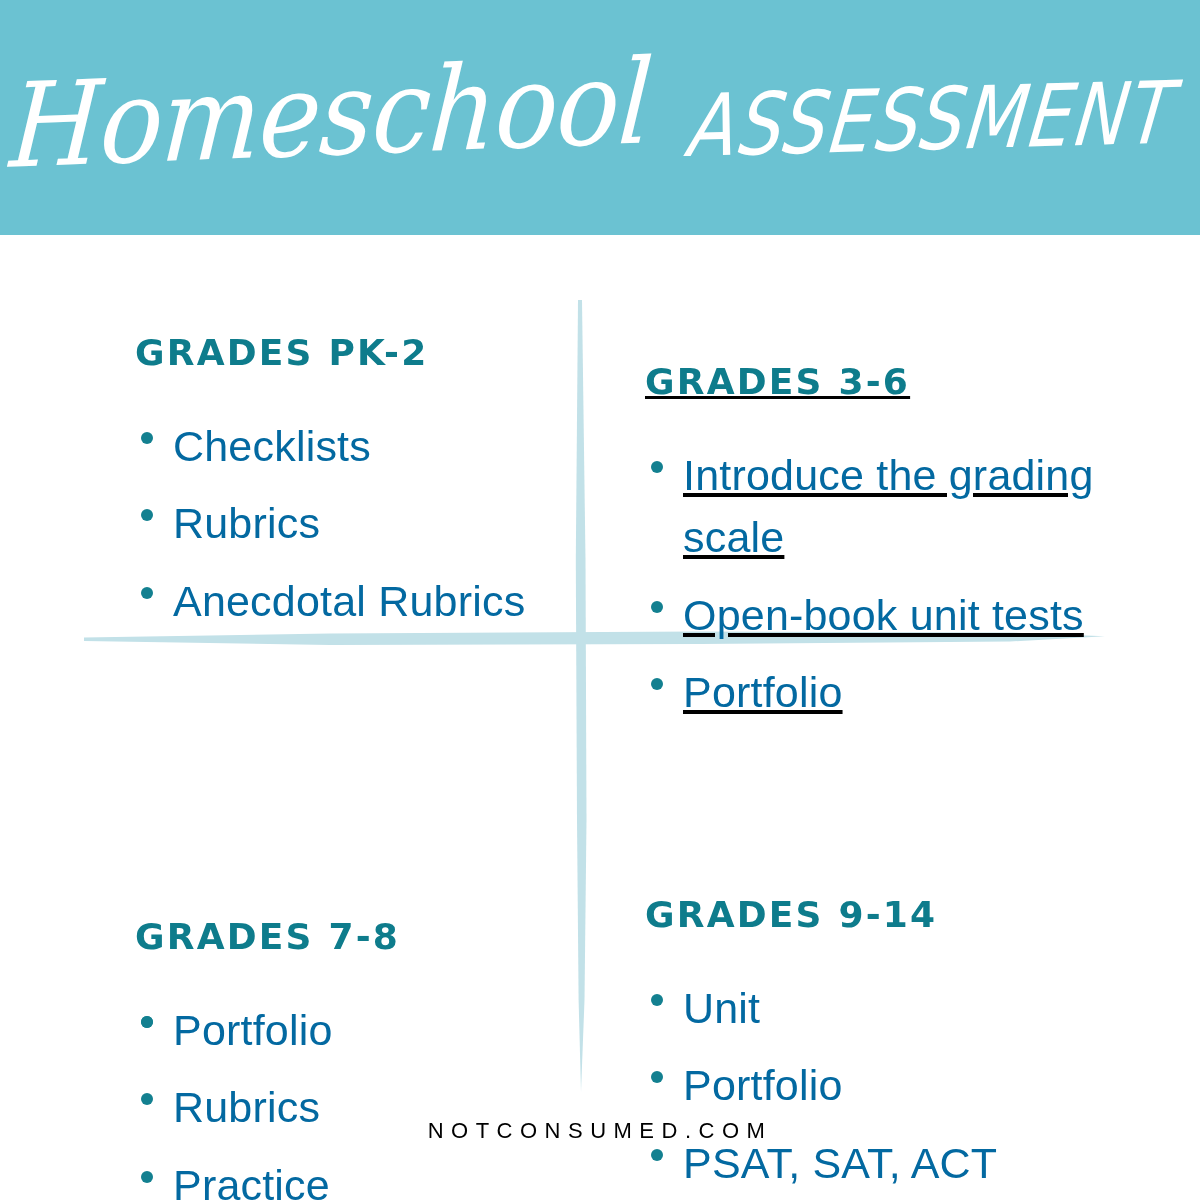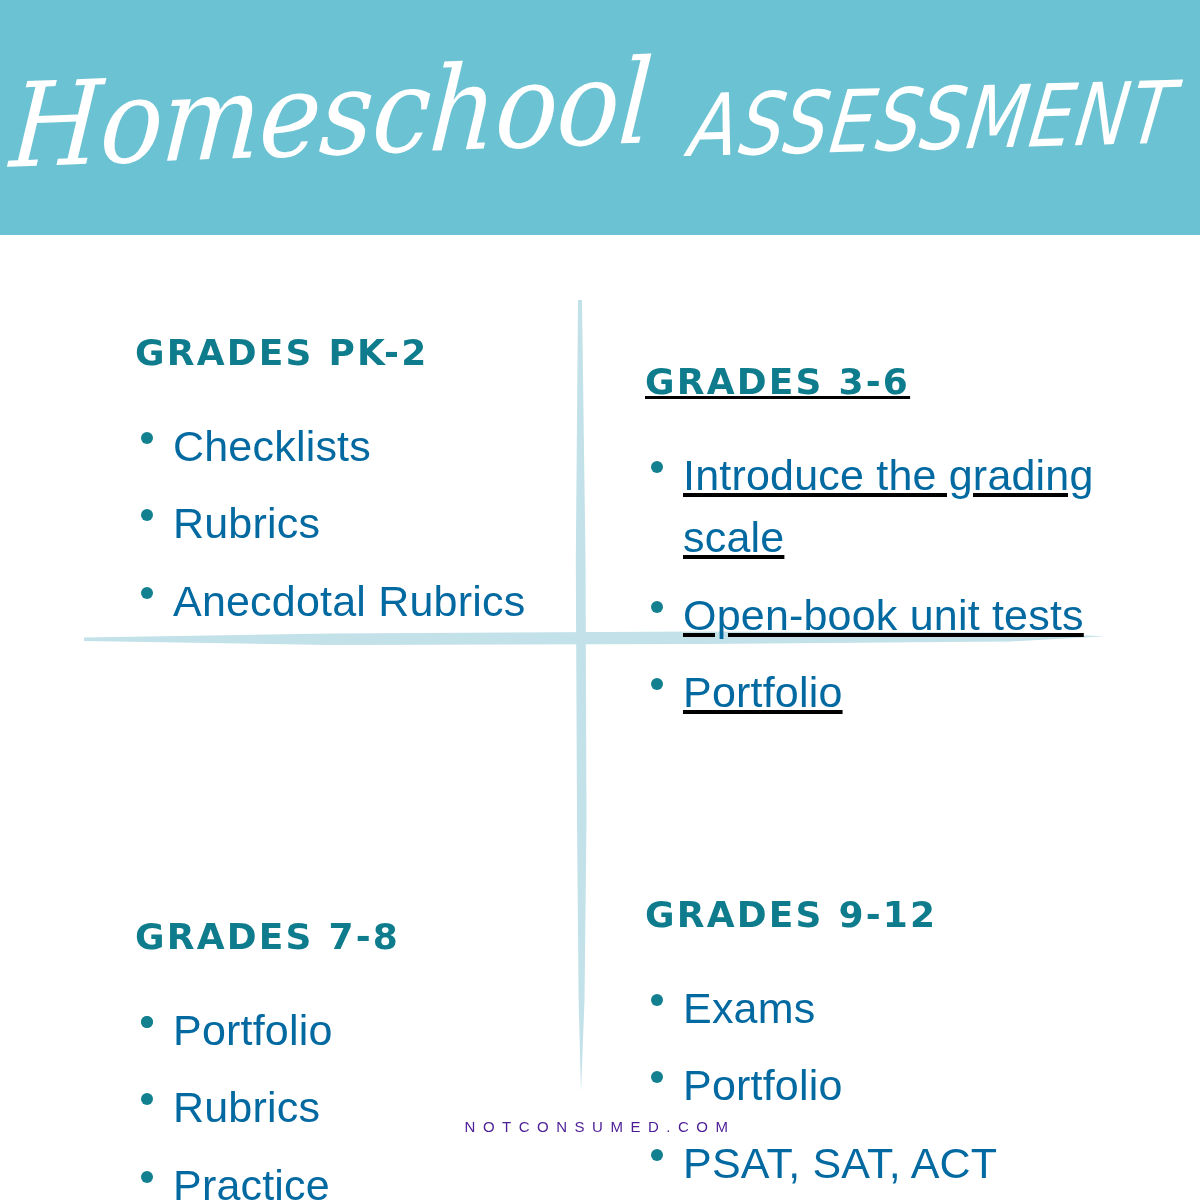--- a/index.html
+++ b/index.html
@@ -132,23 +132,23 @@
 
   
   .footer {
     position: absolute;
     left: 0;
     top: 1118px;
     width: 1200px;
     text-align: center;
   }
   .footer-text {
-    color: #4c1d95;
+    color: #000000;
     font-family: "Liberation Sans", sans-serif;
-    font-size: 15px;
+    font-size: 22px;
     font-weight: 400;
     letter-spacing: 7.5px;
     white-space: nowrap;
     text-align: right;
   }
 </style>
 </head>
 <body>
 
 <div class="header-banner">
@@ -218,25 +218,25 @@
         <span>Rubrics</span>
       </li>
       <li>
         <span class="bullet"></span>
         <span>Practice standardized testing</span>
       </li>
     </ul>
   </div>
 
   <div class="quad quad-br">
-    <div class="quad-heading">GRADES 9-12</div>
-    <ul class="quad-list">
-      <li>
-        <span class="bullet"></span>
-        <span>Exams</span>
+    <div class="quad-heading">GRADES 9-14</div>
+    <ul class="quad-list">
+      <li>
+        <span class="bullet"></span>
+        <span>Unit</span>
       </li>
       <li>
         <span class="bullet"></span>
         <span>Portfolio</span>
       </li>
       <li>
         <span class="bullet"></span>
         <span>PSAT, SAT, ACT</span>
       </li>
       <li>

